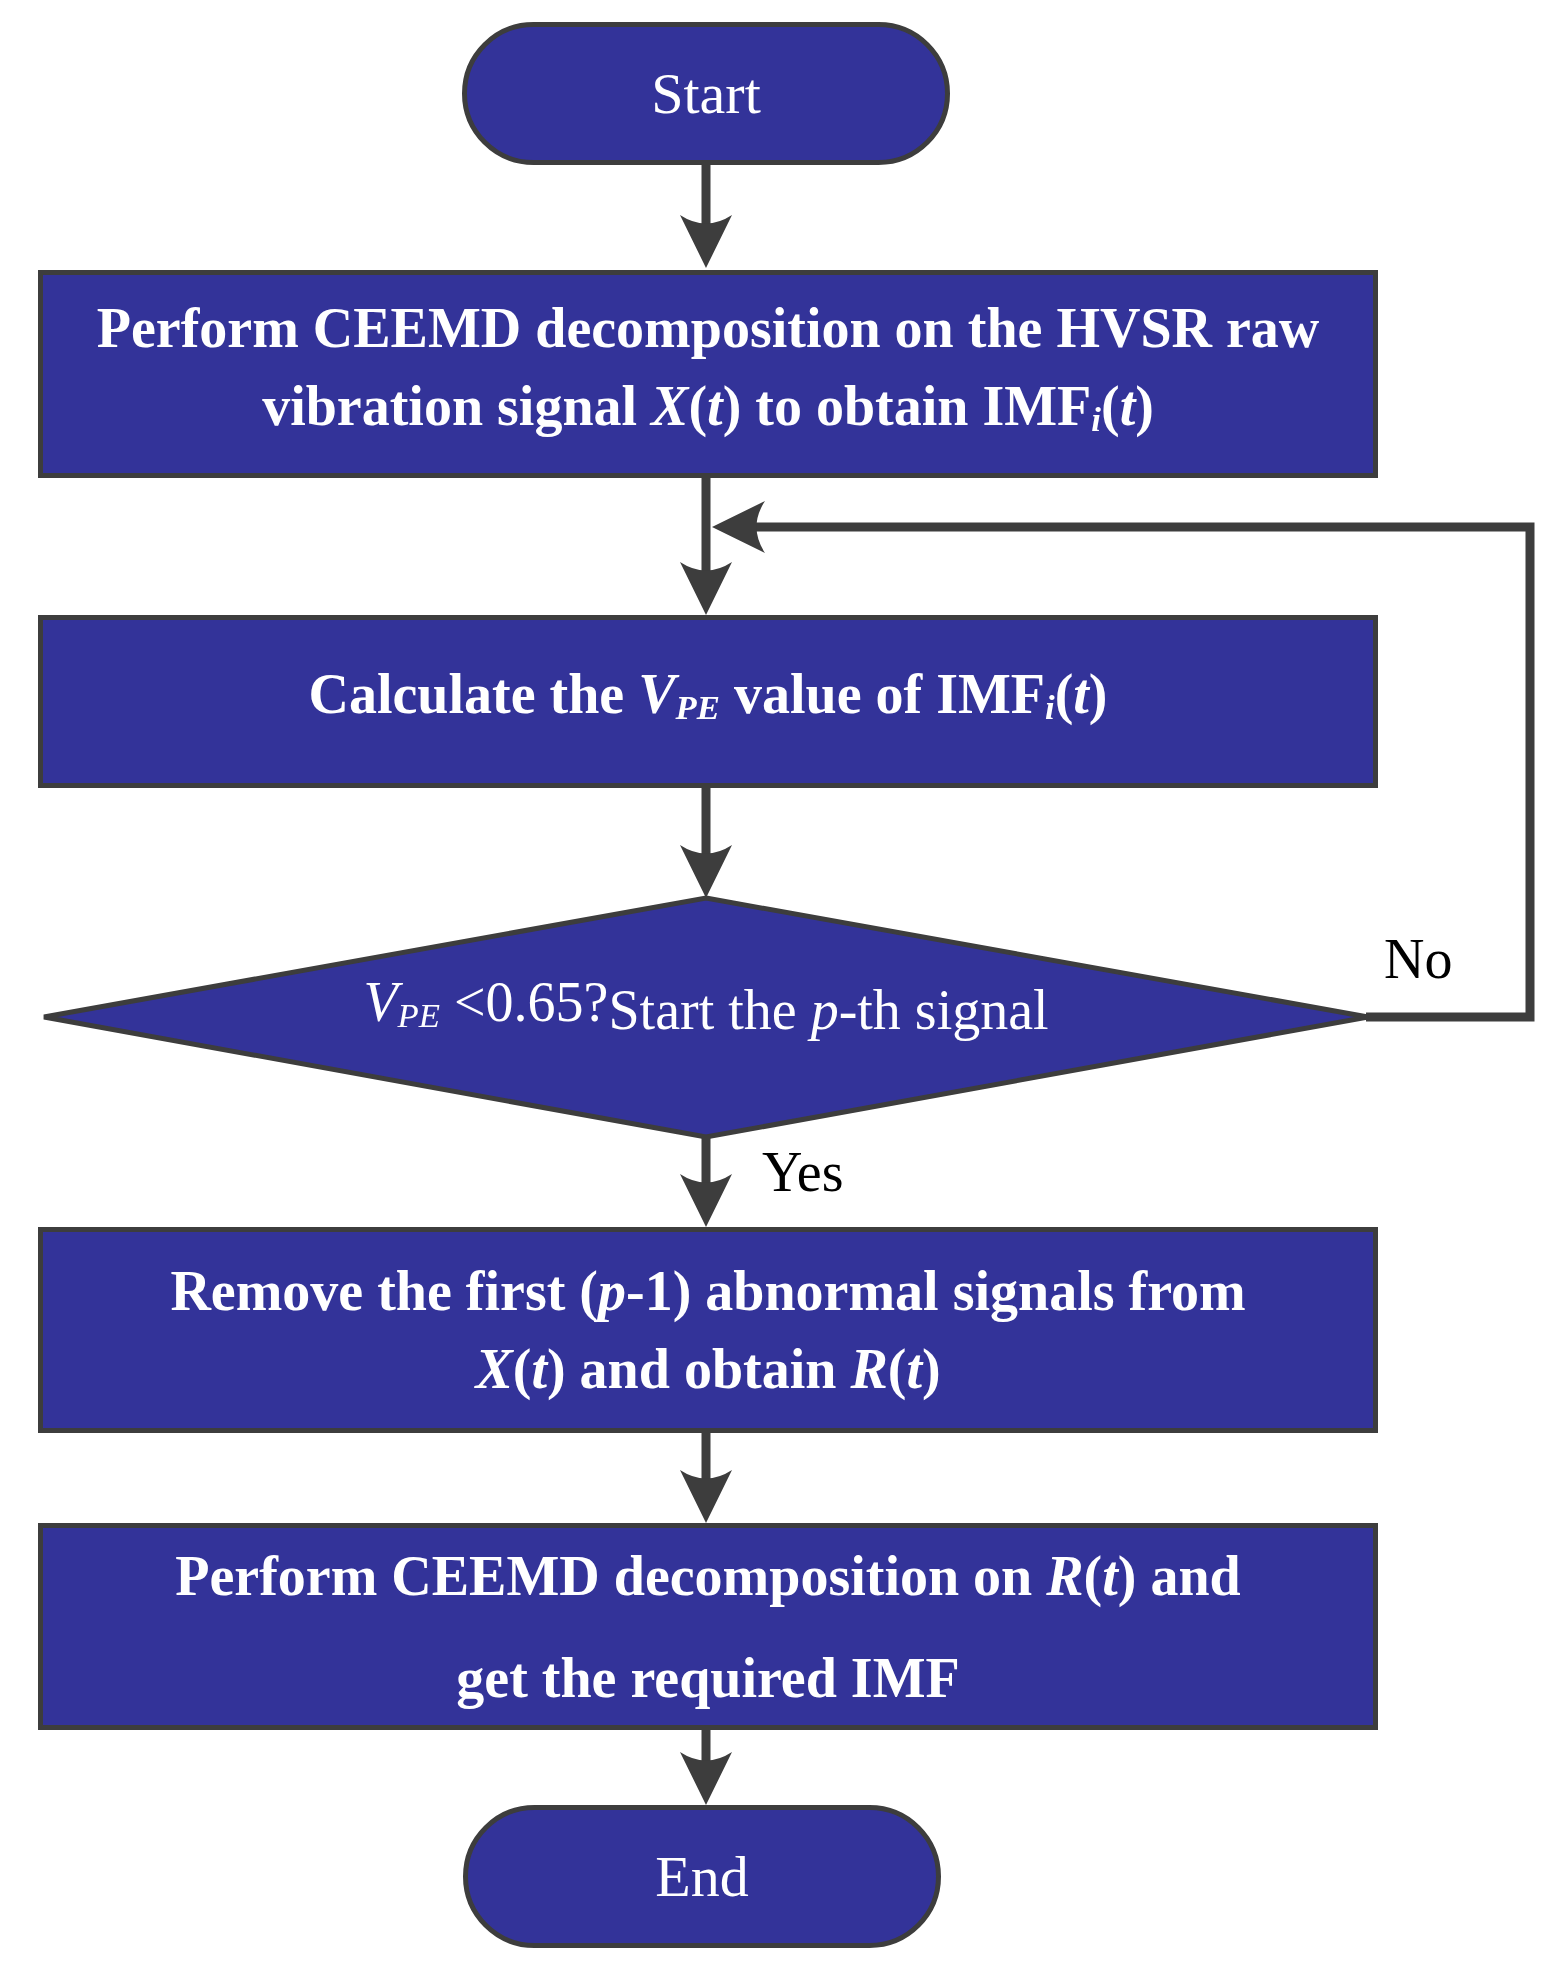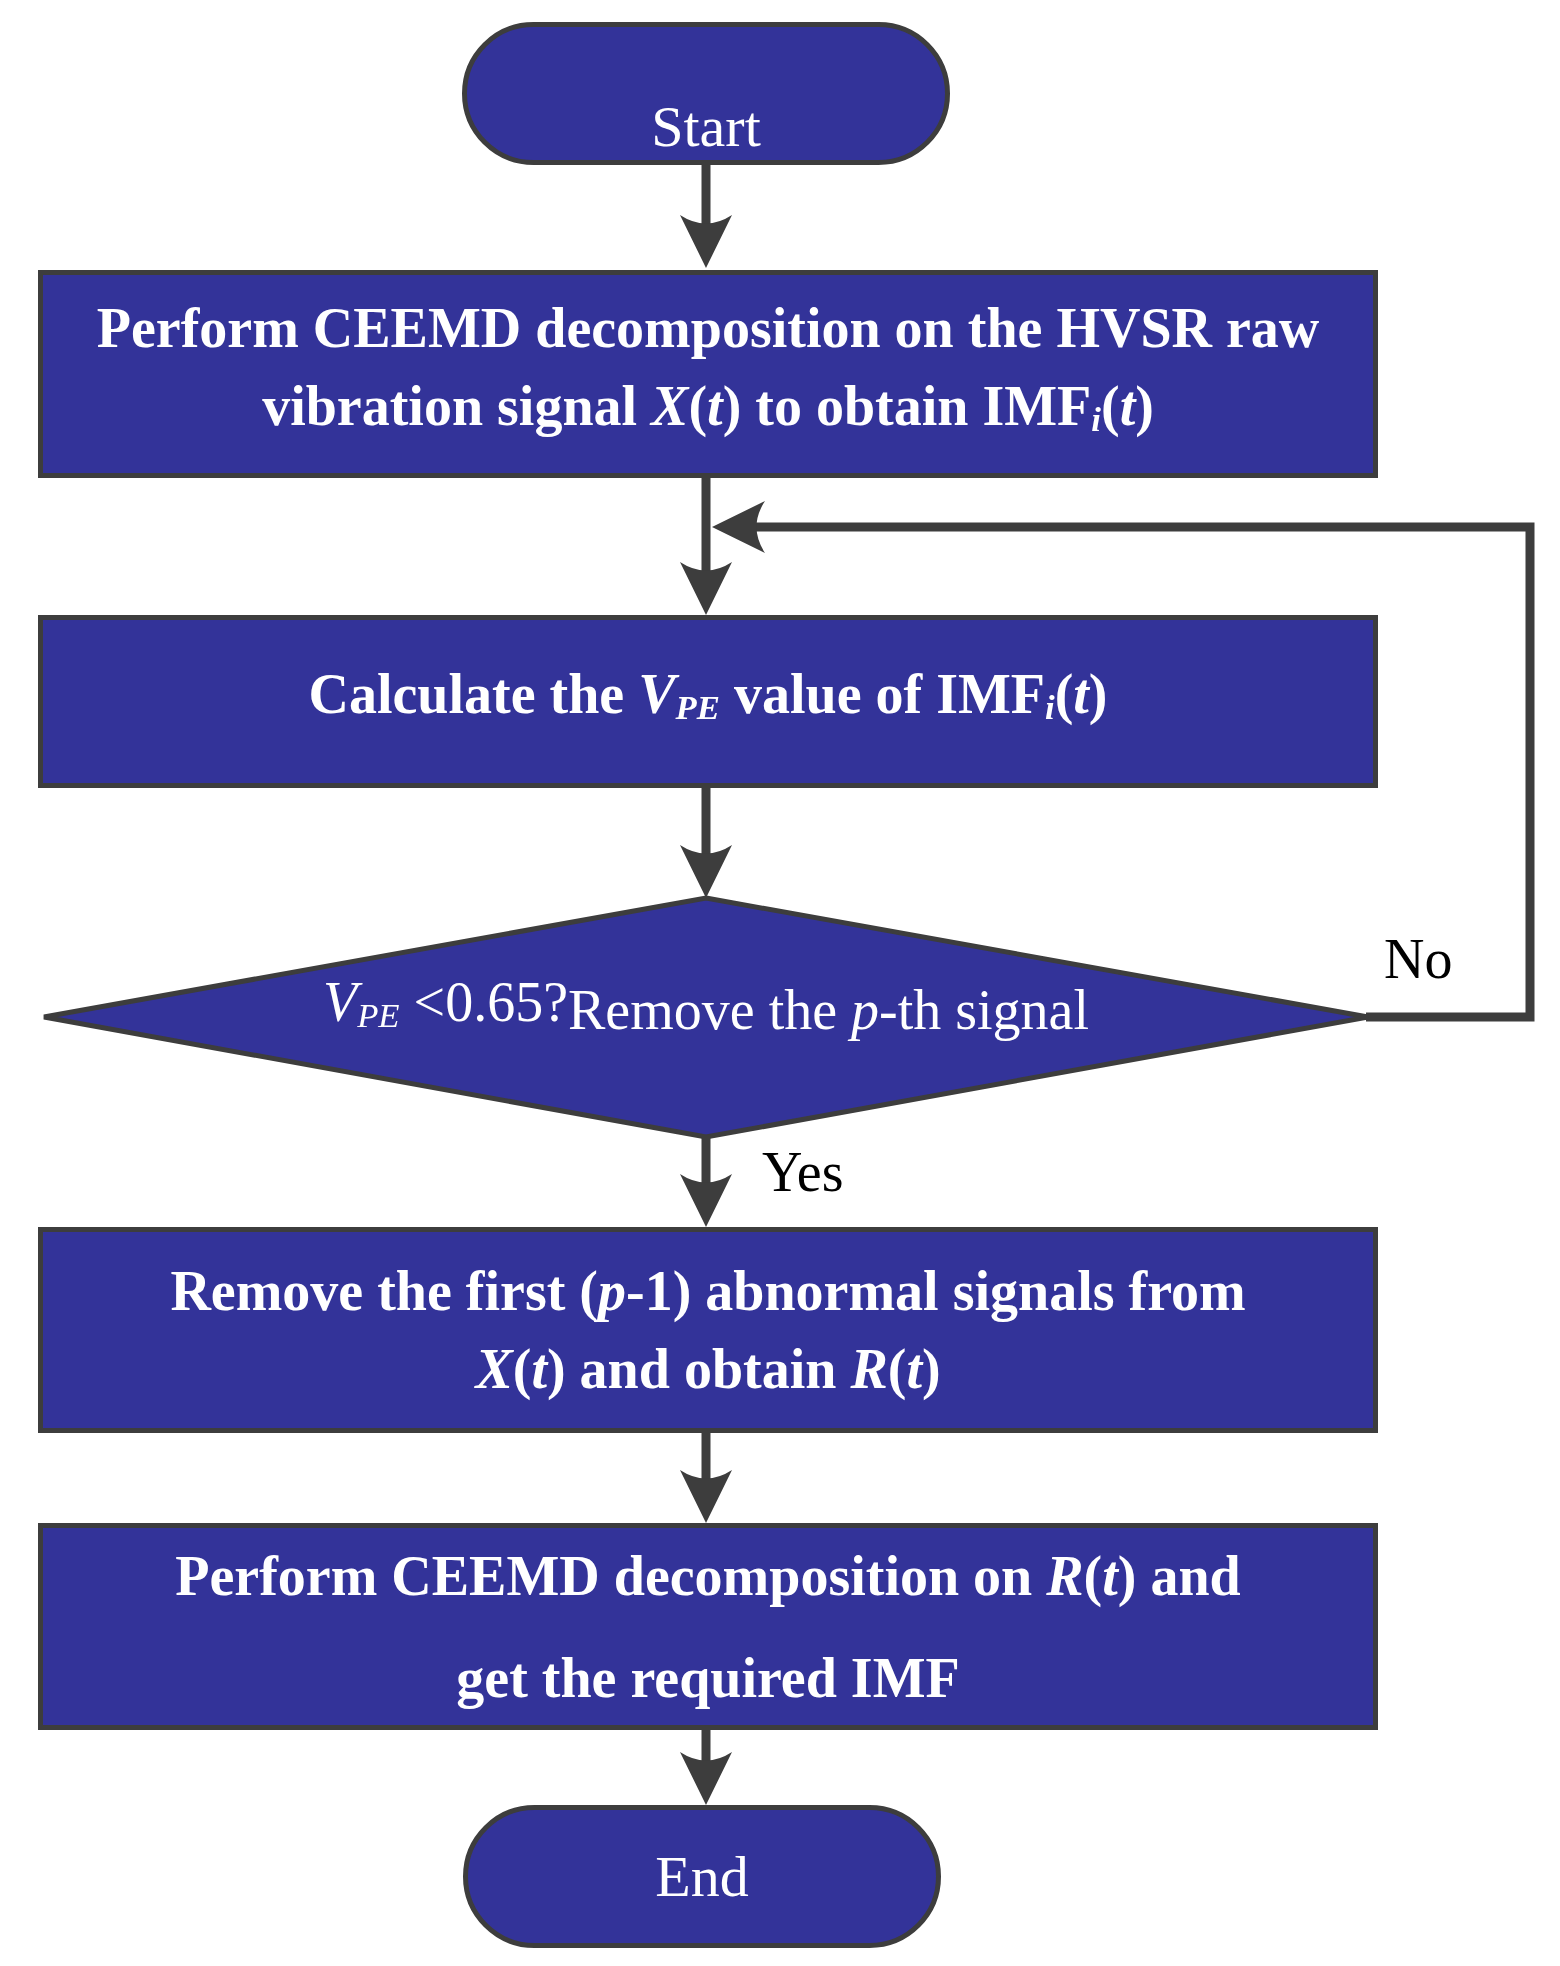--- a/index.html
+++ b/index.html
@@ -88,36 +88,36 @@
       <line class="connector-line" x1="706" y1="1431" x2="706" y2="1490"></line>
       <path class="arrow-head" d="M706,1523 l-26,-53 q26,17 52,0 z"></path>
     </g>
 
     <g>
       <line class="connector-line" x1="706" y1="1728" x2="706" y2="1772"></line>
       <path class="arrow-head" d="M706,1805 l-26,-53 q26,17 52,0 z"></path>
     </g>
   </svg>
 
-  <div class="node stadium" style="left:462px;top:22px;width:488px;height:143px;justify-content:flex-end;">
+  <div class="node stadium" style="left:462px;top:22px;width:488px;height:143px;">
     <div class="line">Start</div>
   </div>
 
   <div class="node process" style="top:270px;height:208px;">
     <div class="line"><span>Perform CEEMD decomposition on the HVSR raw</span></div>
     <div class="line"><span>vibration signal </span><span class="it">X</span><span>(</span><span class="it">t</span><span>) to obtain IMF</span><span class="it sub">i</span><span>(</span><span class="it">t</span><span>)</span></div>
   </div>
 
   <div class="node process" style="top:615px;height:173px;">
     <div class="line"><span>Calculate the </span><span class="it">V</span><span class="it sub">PE</span><span> value of IMF</span><span class="it sub">i</span><span>(</span><span class="it">t</span><span>)</span></div>
   </div>
 
   <div class="diamond-label">
     <div class="line"><span class="it">V</span><span class="it sub">PE</span><span> &lt;0.65?</span></div>
-    <div class="line"><span>Remove the </span><span class="it">p</span><span>-th signal</span></div>
+    <div class="line"><span>Start the </span><span class="it">p</span><span>-th signal</span></div>
   </div>
 
   <div class="branch-label" style="left:1384px;top:926px;">No</div>
 
   <div class="branch-label" style="left:762px;top:1139px;">Yes</div>
 
   <div class="node process" style="top:1227px;height:206px;">
     <div class="line"><span>Remove the first (</span><span class="it">p</span><span>-1) abnormal signals from</span></div>
     <div class="line"><span class="it">X</span><span>(</span><span class="it">t</span><span>) and obtain </span><span class="it">R</span><span>(</span><span class="it">t</span><span>)</span></div>
   </div>

